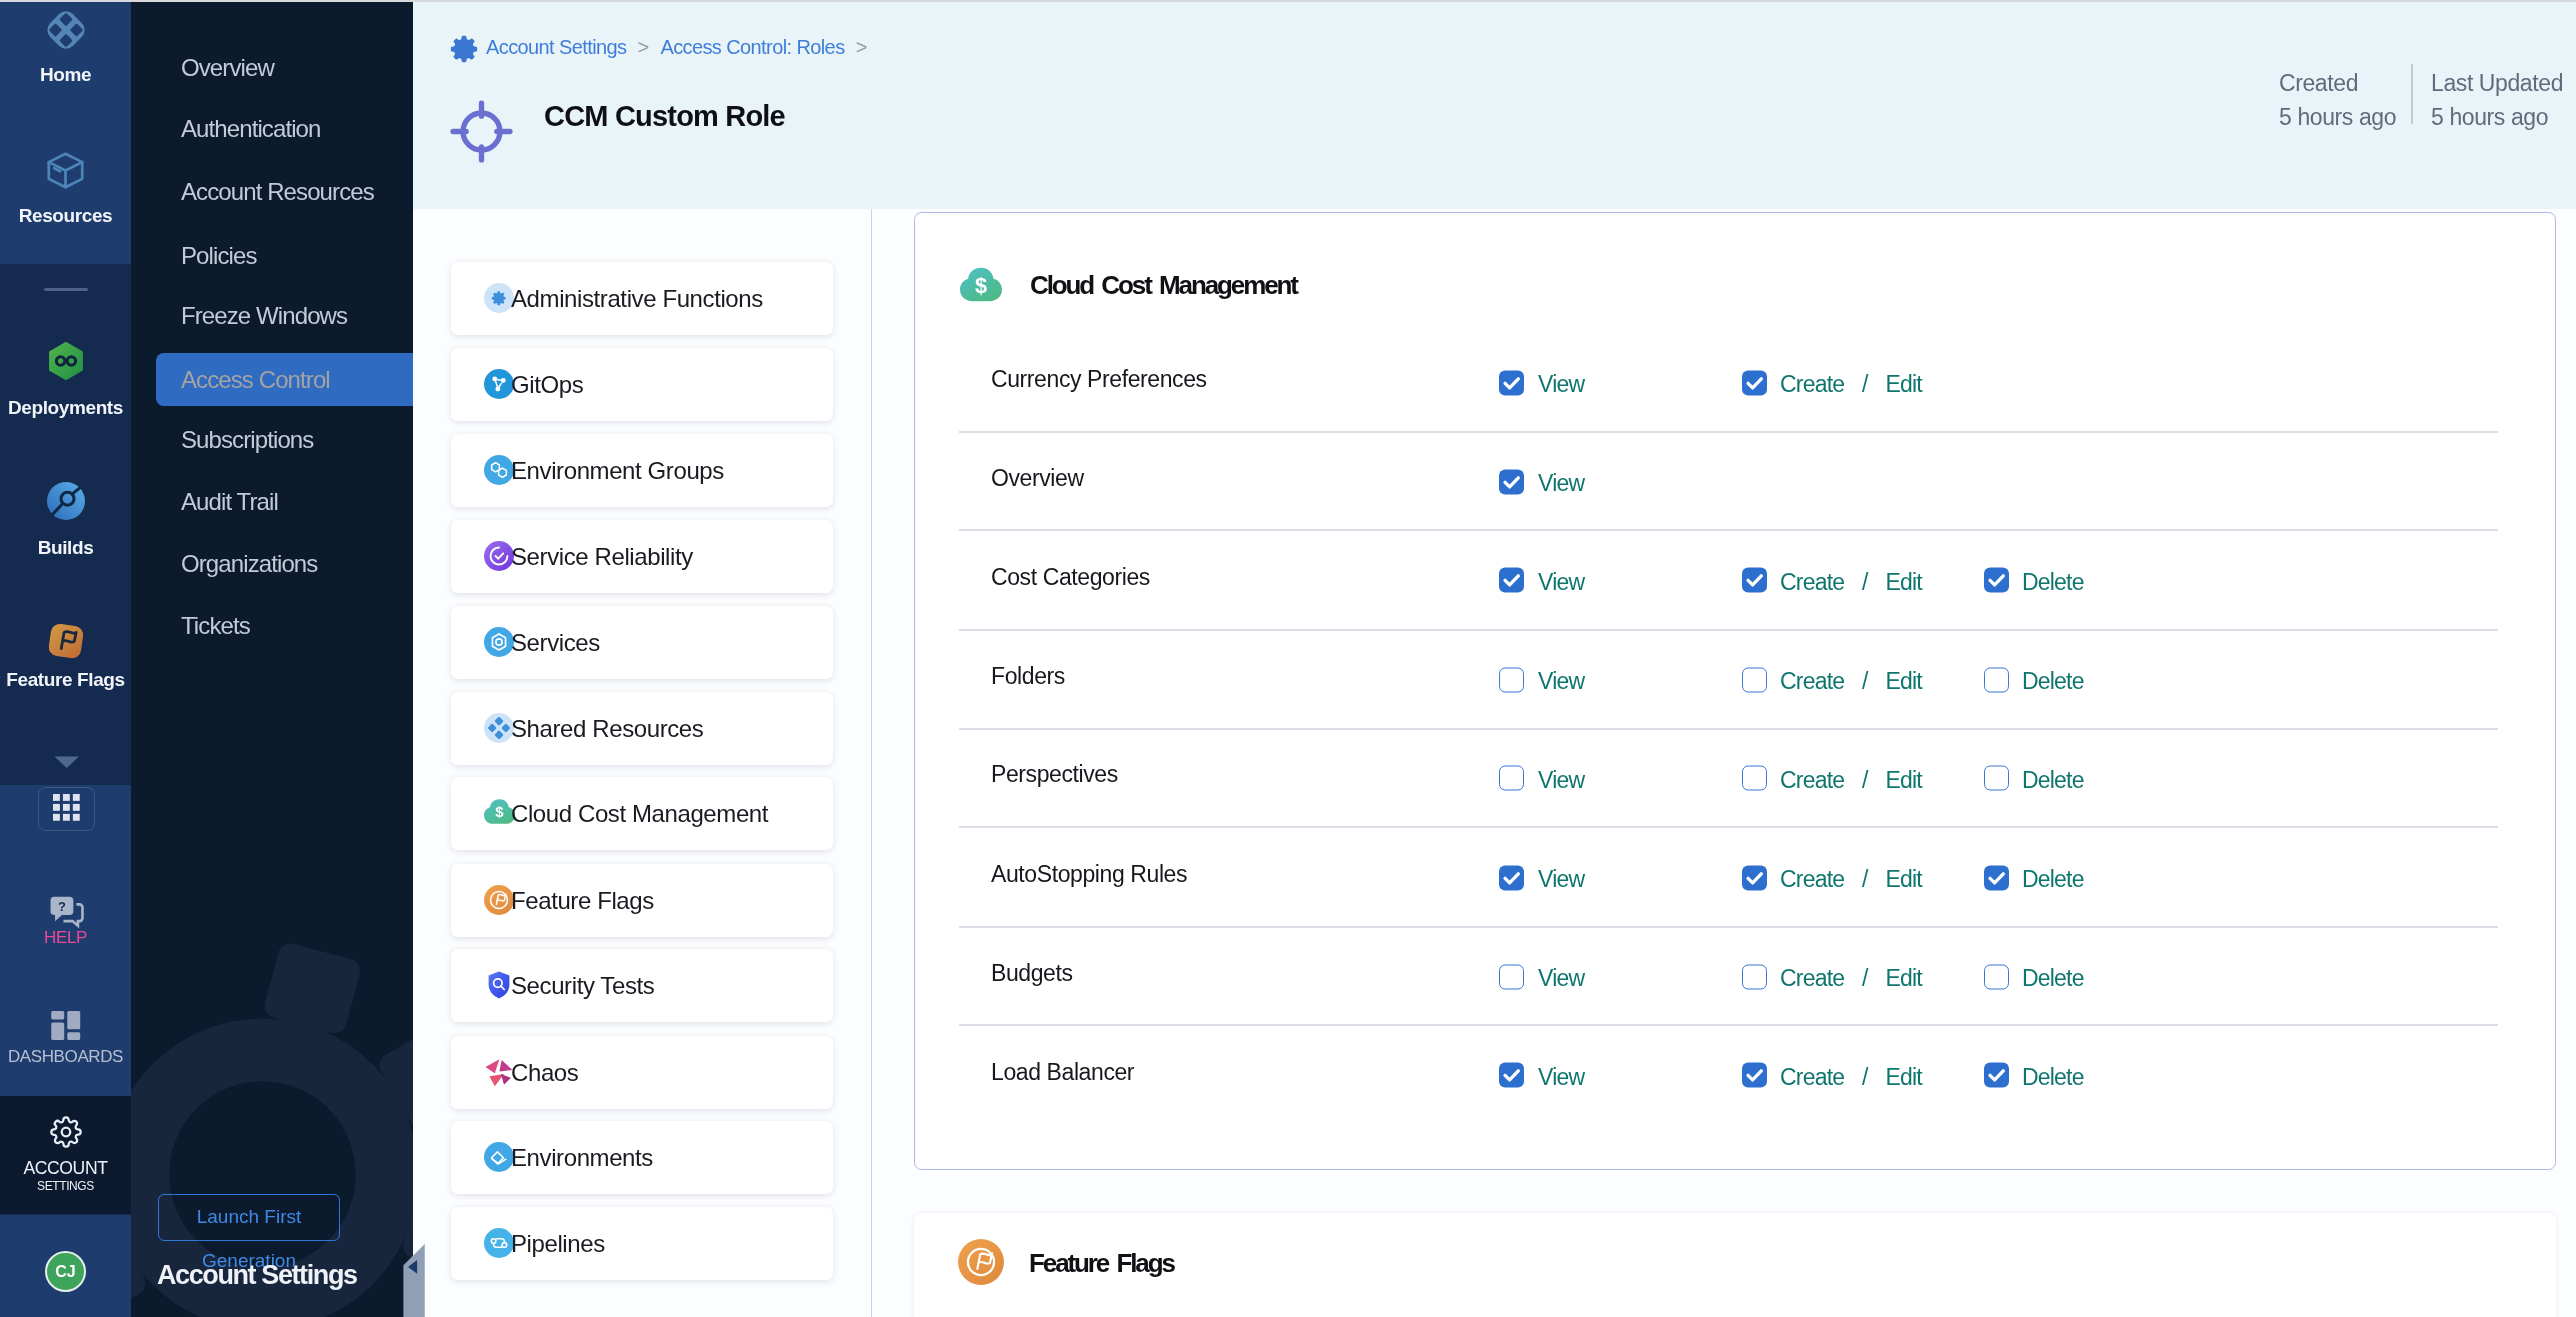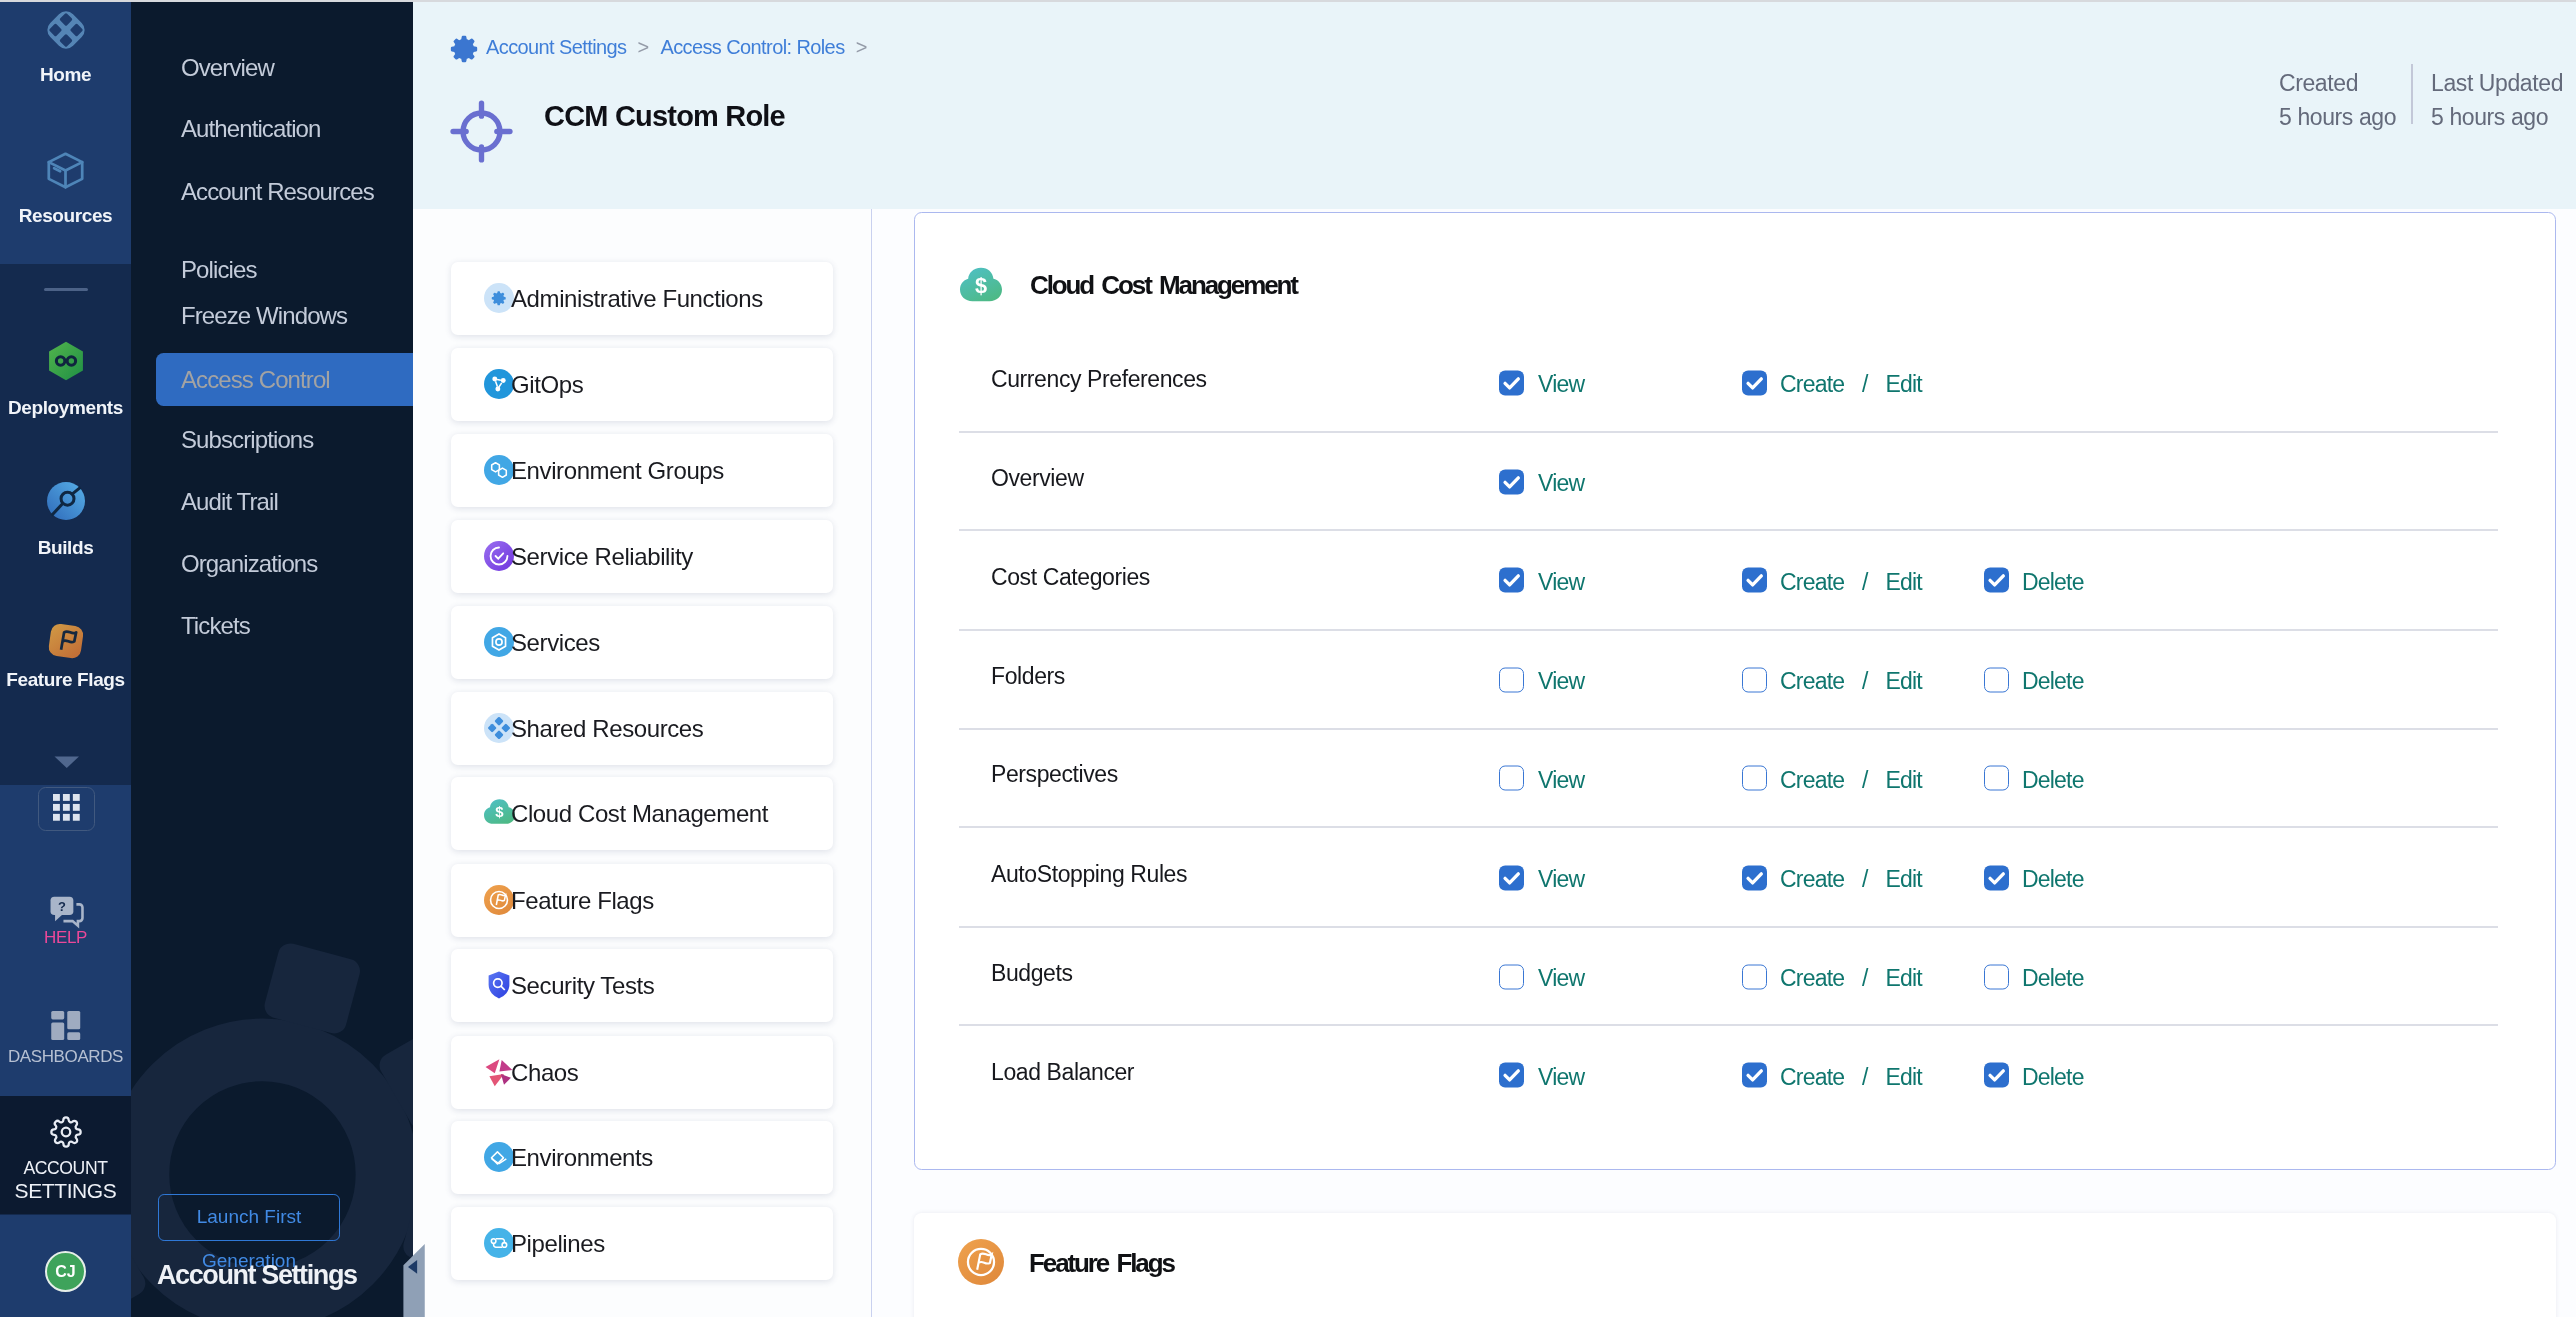--- a/index.html
+++ b/index.html
@@ -114,39 +114,39 @@
       <rect x="21" y="0" width="17" height="24" rx="2"></rect>
 <rect x="0" y="15" width="17" height="23" rx="2"></rect>
       <rect x="21" y="28" width="17" height="10" rx="2"></rect>
     </svg>
 <div class="rlabel" style="top:1047px;font-size:17px;font-weight:400;color:#b6c0d2">DASHBOARDS</div>
 <svg class="abs" style="left:50px;top:1116px" width="32" height="32" viewBox="0 0 24 24" fill="none" stroke="#e8ecf4" stroke-width="1.7">
 <circle cx="12" cy="12" r="3.2"></circle>
 <path d="M19.4 15a1.65 1.65 0 0 0 .33 1.82l.06.06a2 2 0 1 1-2.83 2.83l-.06-.06a1.65 1.65 0 0 0-1.82-.33 1.65 1.65 0 0 0-1 1.51V21a2 2 0 1 1-4 0v-.09A1.65 1.65 0 0 0 9 19.4a1.65 1.65 0 0 0-1.82.33l-.06.06a2 2 0 1 1-2.83-2.83l.06-.06a1.65 1.65 0 0 0 .33-1.82 1.65 1.65 0 0 0-1.51-1H3a2 2 0 1 1 0-4h.09A1.65 1.65 0 0 0 4.6 9a1.65 1.65 0 0 0-.33-1.82l-.06-.06a2 2 0 1 1 2.83-2.83l.06.06a1.65 1.65 0 0 0 1.82.33H9a1.65 1.65 0 0 0 1-1.51V3a2 2 0 1 1 4 0v.09a1.65 1.65 0 0 0 1 1.51 1.65 1.65 0 0 0 1.82-.33l.06-.06a2 2 0 1 1 2.83 2.83l-.06.06a1.65 1.65 0 0 0-.33 1.82V9a1.65 1.65 0 0 0 1.51 1H21a2 2 0 1 1 0 4h-.09a1.65 1.65 0 0 0-1.51 1z"></path>
     </svg>
 <div class="rlabel" style="top:1158px;font-size:17.6px;font-weight:400;color:#eef1f7">ACCOUNT</div>
-<div class="rlabel" style="top:1179px;font-size:21px;font-weight:400;color:#eef1f7">SETTINGS</div>
+<div class="rlabel" style="top:1179px;font-size:12px;font-weight:400;color:#eef1f7">SETTINGS</div>
 <div class="abs" style="left:45px;top:1251px;width:41px;height:41px;border-radius:50%;background:#3ea35b;border:2.3px solid #e6efe9;color:#fff;font-size:16px;font-weight:700;text-align:center;line-height:37px">CJ</div>
 </div>
 <div id="sidebar">
 <svg class="abs" style="left:0px;top:726px" width="282" height="592" viewBox="0 0 369 775" fill="none">
 <circle cx="172" cy="587" r="163" stroke="#17263d" stroke-width="82"></circle>
 <g fill="#17263d">
 <rect x="117" y="285" width="110" height="100" rx="16" transform="rotate(15 172 587)"></rect>
 <rect x="117" y="285" width="110" height="100" rx="16" transform="rotate(60 172 587)"></rect>
 <rect x="117" y="285" width="110" height="100" rx="16" transform="rotate(105 172 587)"></rect>
 <rect x="117" y="285" width="110" height="100" rx="16" transform="rotate(-75 172 587)"></rect>
 <rect x="117" y="285" width="110" height="100" rx="16" transform="rotate(-120 172 587)"></rect>
 </g>
     </svg>
 <div id="hl"></div>
 <div class="mitem" style="top:68px;transform:translateY(-50%)">Overview</div>
 <div class="mitem" style="top:129px;transform:translateY(-50%)">Authentication</div>
 <div class="mitem" style="top:192px;transform:translateY(-50%)">Account Resources</div>
-<div class="mitem" style="top:270px;transform:translateY(-50%)">Policies</div>
+<div class="mitem" style="top:256px;transform:translateY(-50%)">Policies</div>
 <div class="mitem" style="top:316px;transform:translateY(-50%)">Freeze Windows</div>
 <div class="mitem" style="top:440px;transform:translateY(-50%)">Subscriptions</div>
 <div class="mitem" style="top:502px;transform:translateY(-50%)">Audit Trail</div>
 <div class="mitem" style="top:564px;transform:translateY(-50%)">Organizations</div>
 <div class="mitem" style="top:626px;transform:translateY(-50%)">Tickets</div>
 <div class="mitem" style="top:380px;transform:translateY(-50%);color:#a3a3a3">Access Control</div>
 <div class="abs" style="left:27px;top:1194px;width:182px;height:47px;border:1.5px solid #2f78d6;border-radius:6.1px;color:#418ae4;font-size:19px;text-align:center;line-height:44px">Launch First Generation</div>
 <div class="abs" style="left:26px;top:1260px;font-size:27px;font-weight:700;letter-spacing:-1.4px;color:#eef1f6">Account Settings</div>
 </div>
 <svg class="abs" style="left:394px;top:1244px;z-index:25" width="31" height="74" viewBox="0 0 40 97">

